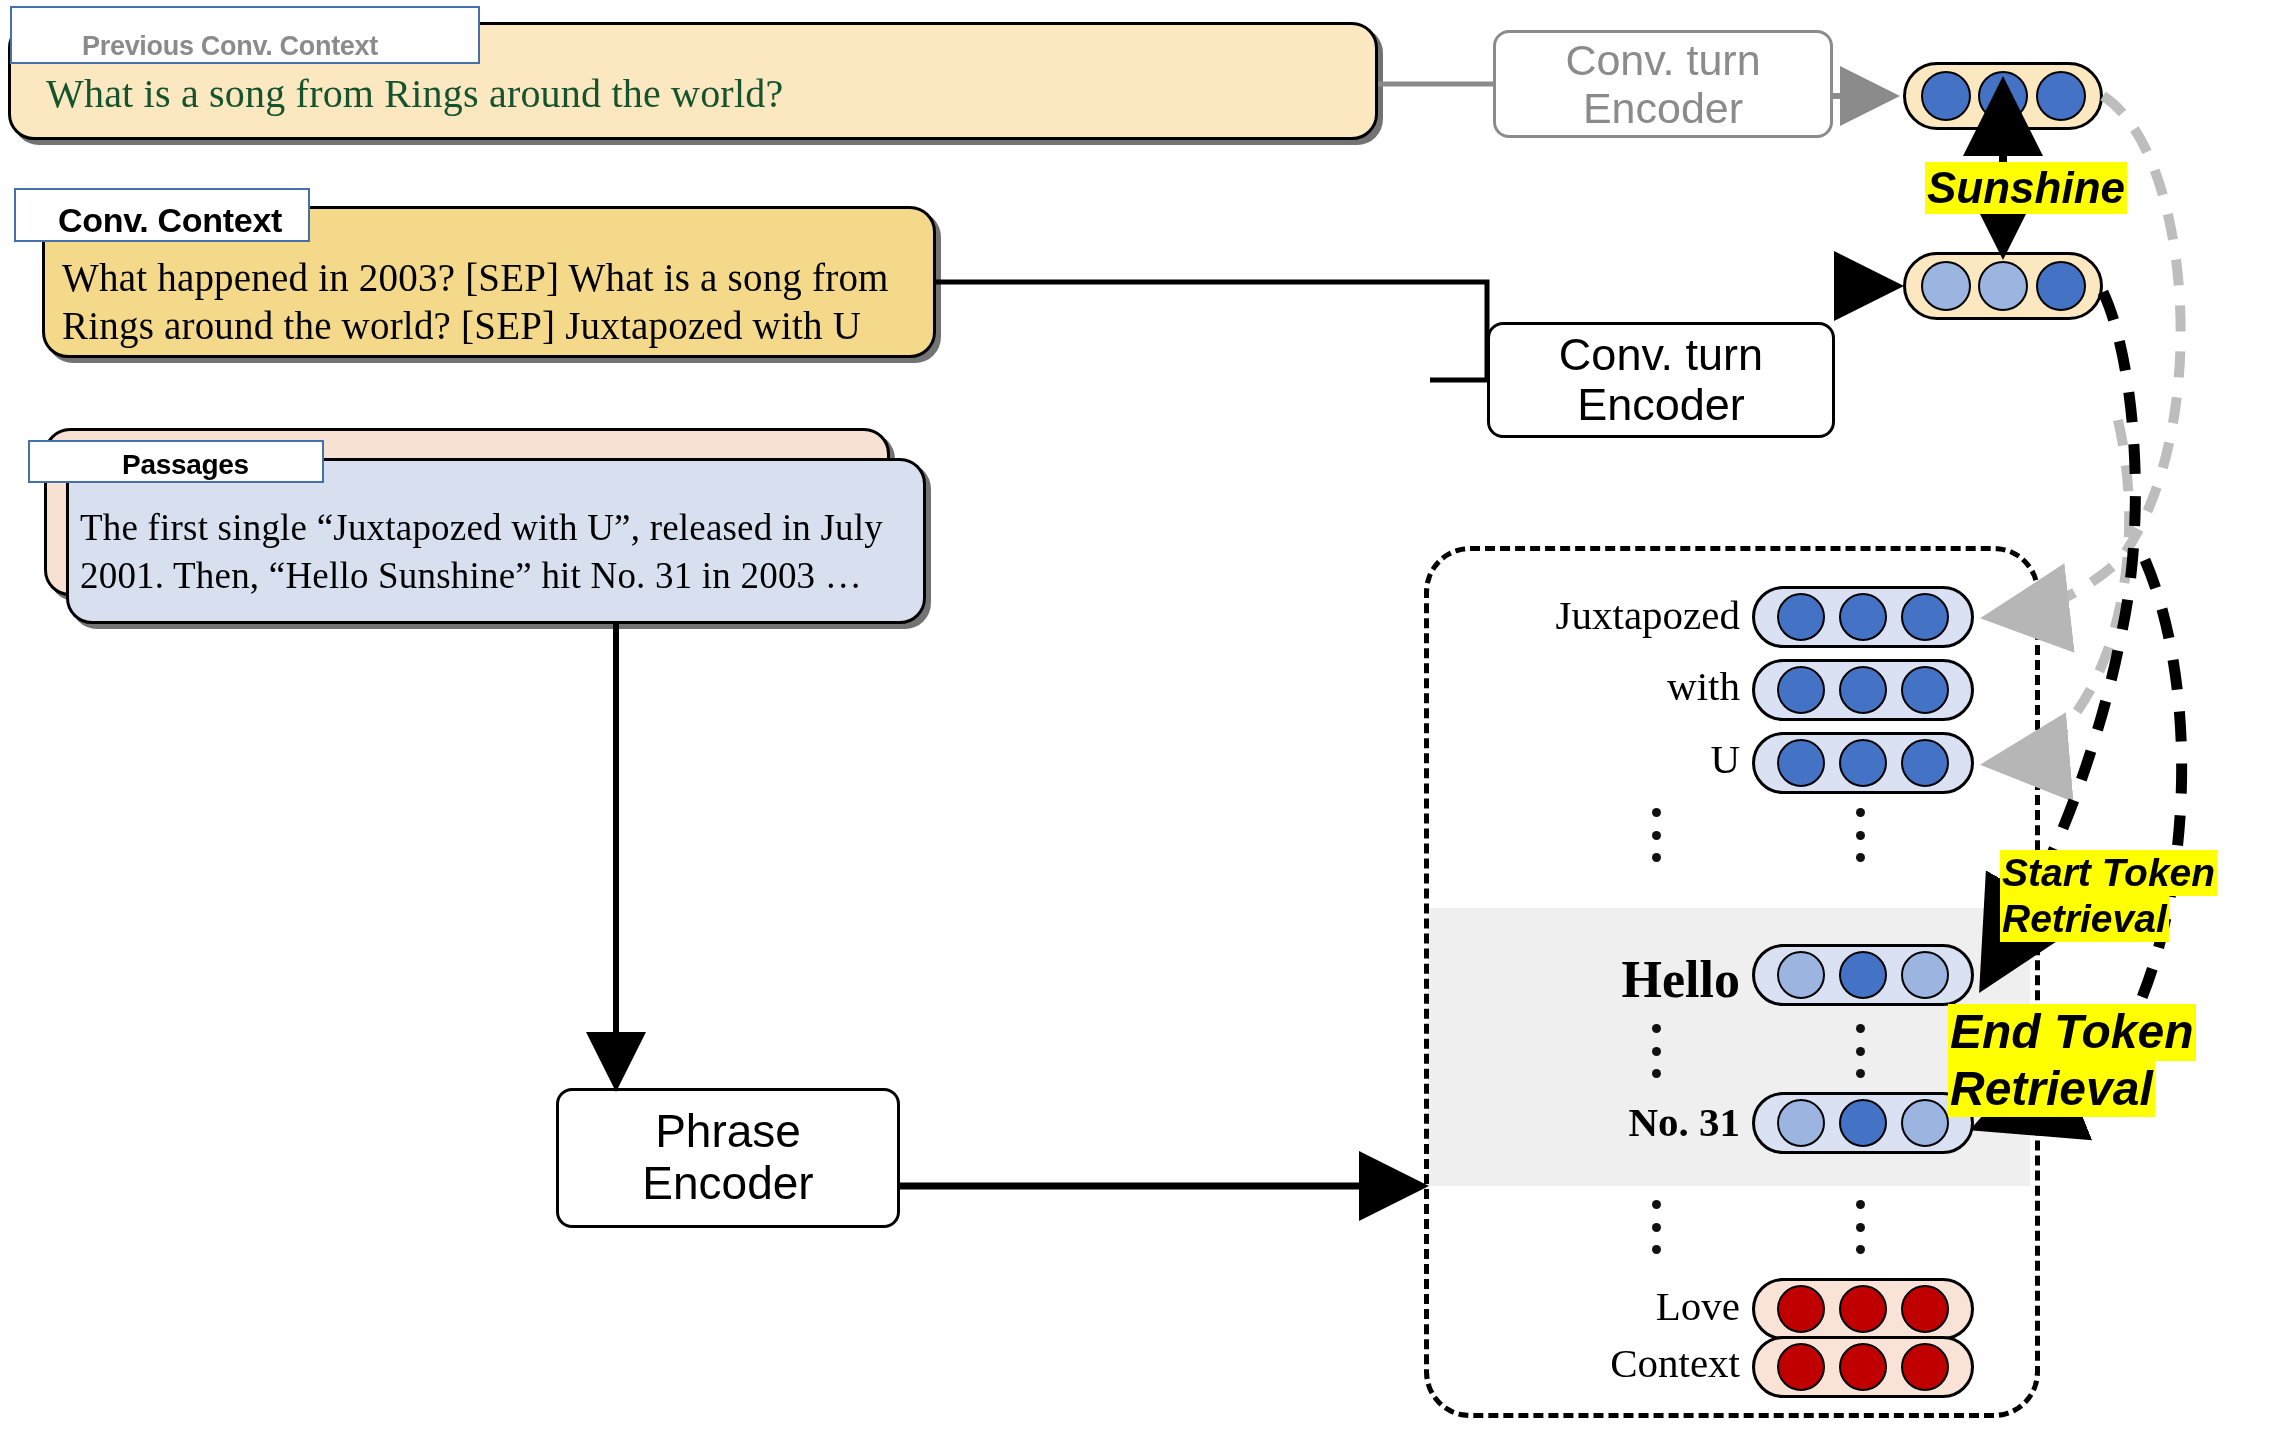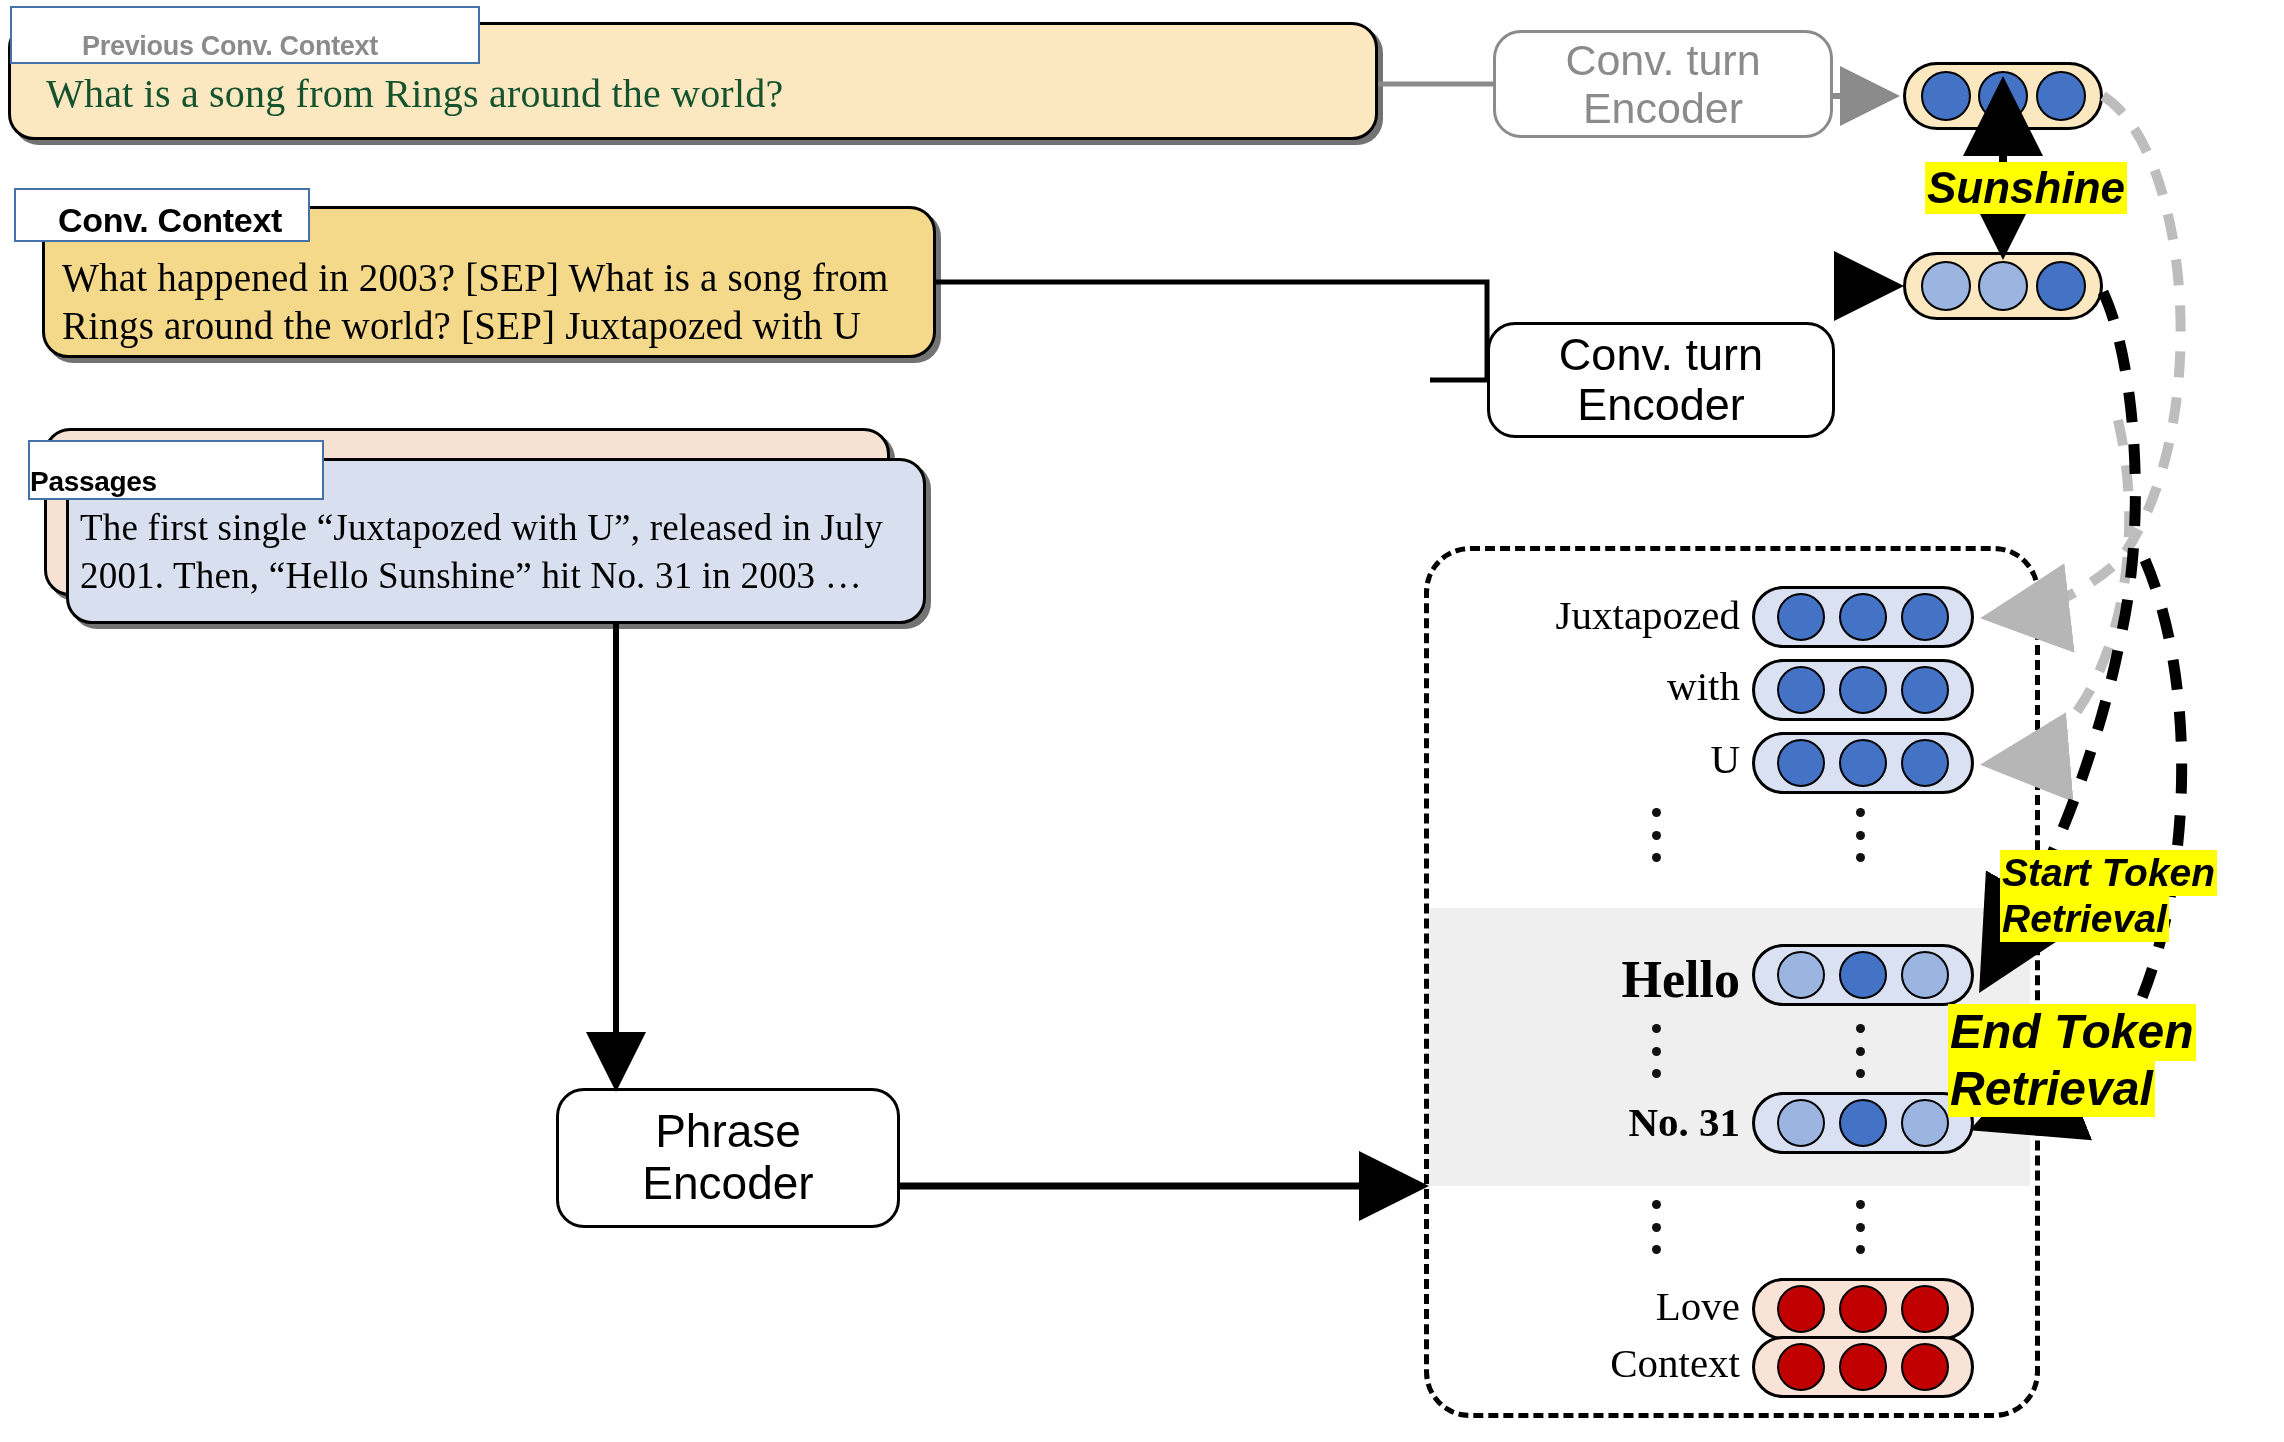--- a/index.html
+++ b/index.html
@@ -34,21 +34,21 @@
   .tag span{
     font-family:"Liberation Sans", sans-serif;
     font-weight:bold;
     letter-spacing:-0.3px;
   }
 
   
   .encoder{
     position:absolute;
     border:3px solid #000;
-    border-radius:28px;
+    border-radius:16px;
     background:#fff;
     box-sizing:border-box;
     display:flex;
     flex-direction:column;
     align-items:center;
     justify-content:center;
     font-family:"Liberation Sans", sans-serif;
     line-height:1.12;
     color:#000;
   }
@@ -166,21 +166,21 @@
 <div class="card-text" style="left:62px;top:300px;width:860px;font-size:39px;color:#000;">Rings around the world? [SEP] Juxtapozed with U</div>
 <div class="tag" style="left:14px;top:188px;width:296px;height:54px;padding-left:42px;">
   <span style="font-size:34px;color:#000;">Conv. Context</span>
 </div>
 
 <div class="card" style="left:44px;top:428px;width:846px;height:168px;background:#f7e1d2;"></div>
 
 <div class="card" style="left:66px;top:458px;width:860px;height:166px;background:#d8e0f0;"></div>
 <div class="card-text" style="left:80px;top:504px;width:850px;font-size:37px;color:#000;">The first single “Juxtapozed with U”, released in July</div>
 <div class="card-text" style="left:80px;top:552px;width:850px;font-size:37px;color:#000;">2001. Then, “Hello Sunshine” hit No. 31 in 2003 …</div>
-<div class="tag" style="left:28px;top:440px;width:296px;height:60px;">
+<div class="tag" style="left:28px;top:440px;width:296px;height:43px;padding-left:92px;">
   <span style="font-size:28px;color:#000;">Passages</span>
 </div>
 
 <div class="encoder muted" style="left:1493px;top:30px;width:340px;height:108px;font-size:43px;">
   <div>Conv. turn</div>
   <div>Encoder</div>
 </div>
 
 <div class="encoder" style="left:1487px;top:322px;width:348px;height:116px;font-size:45px;">
   <div>Conv. turn</div>

